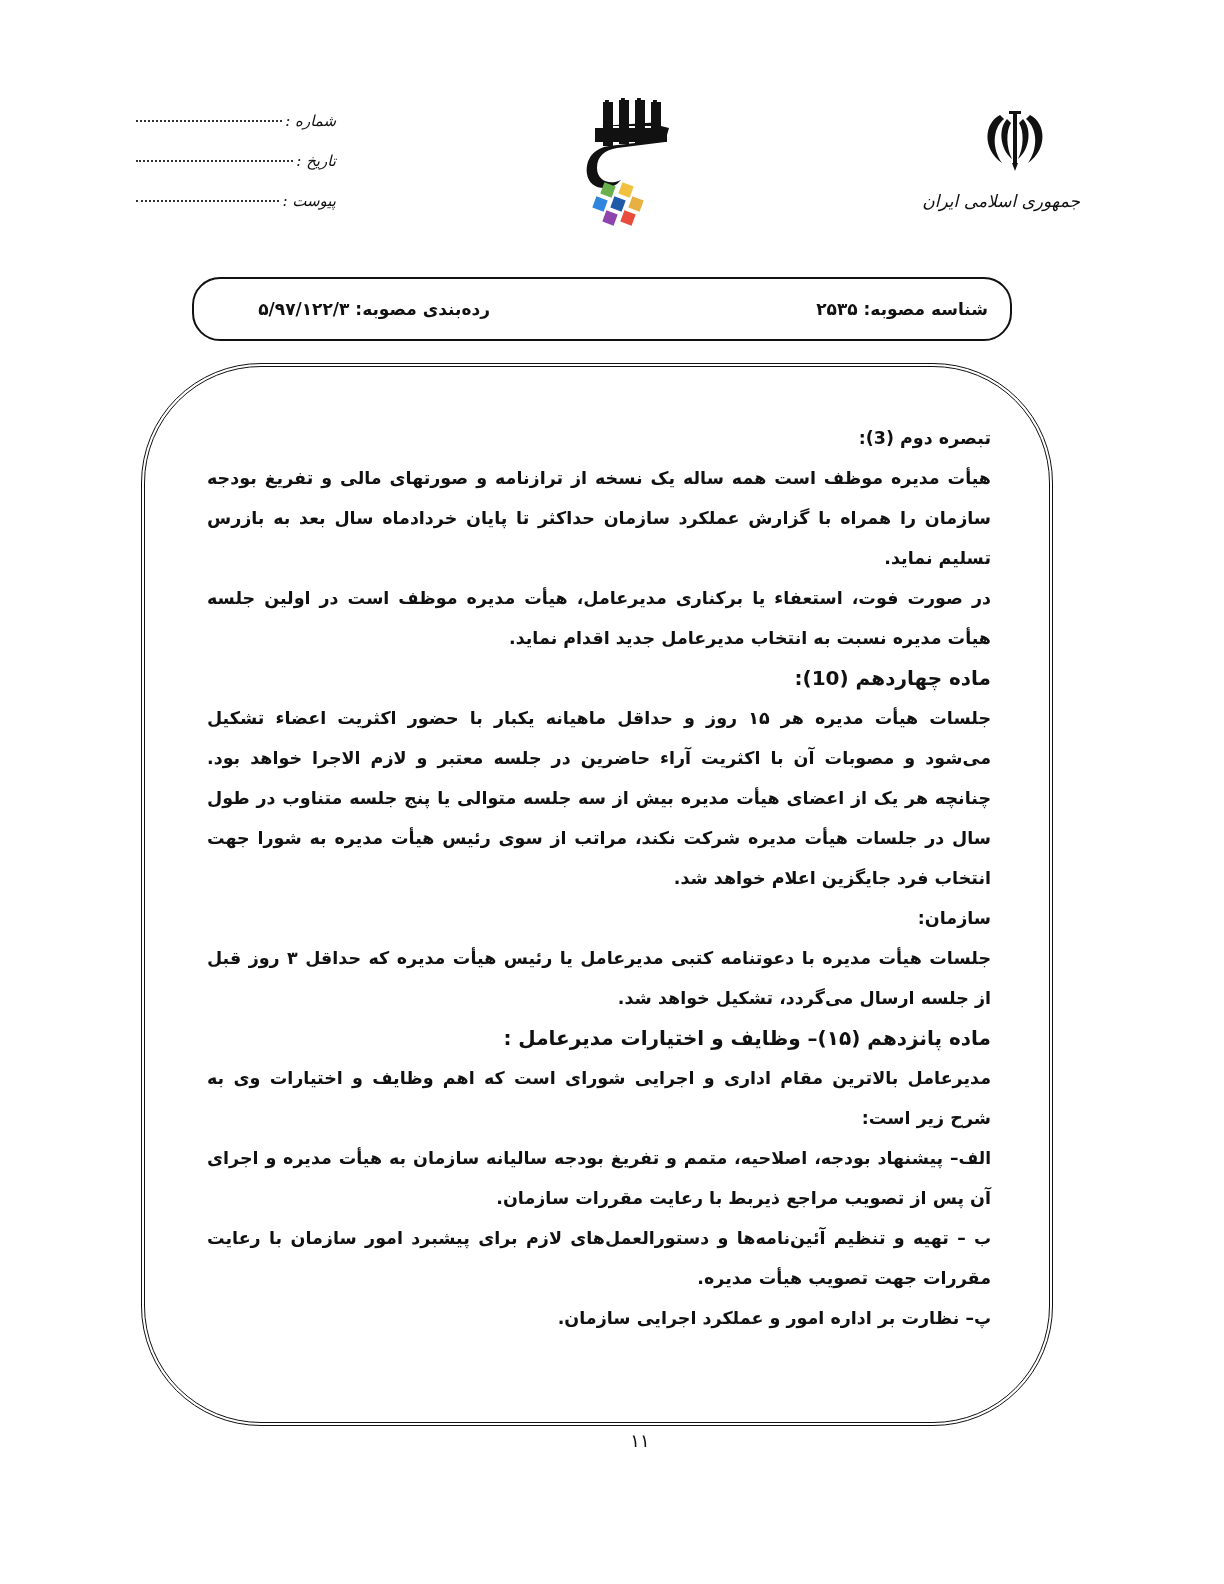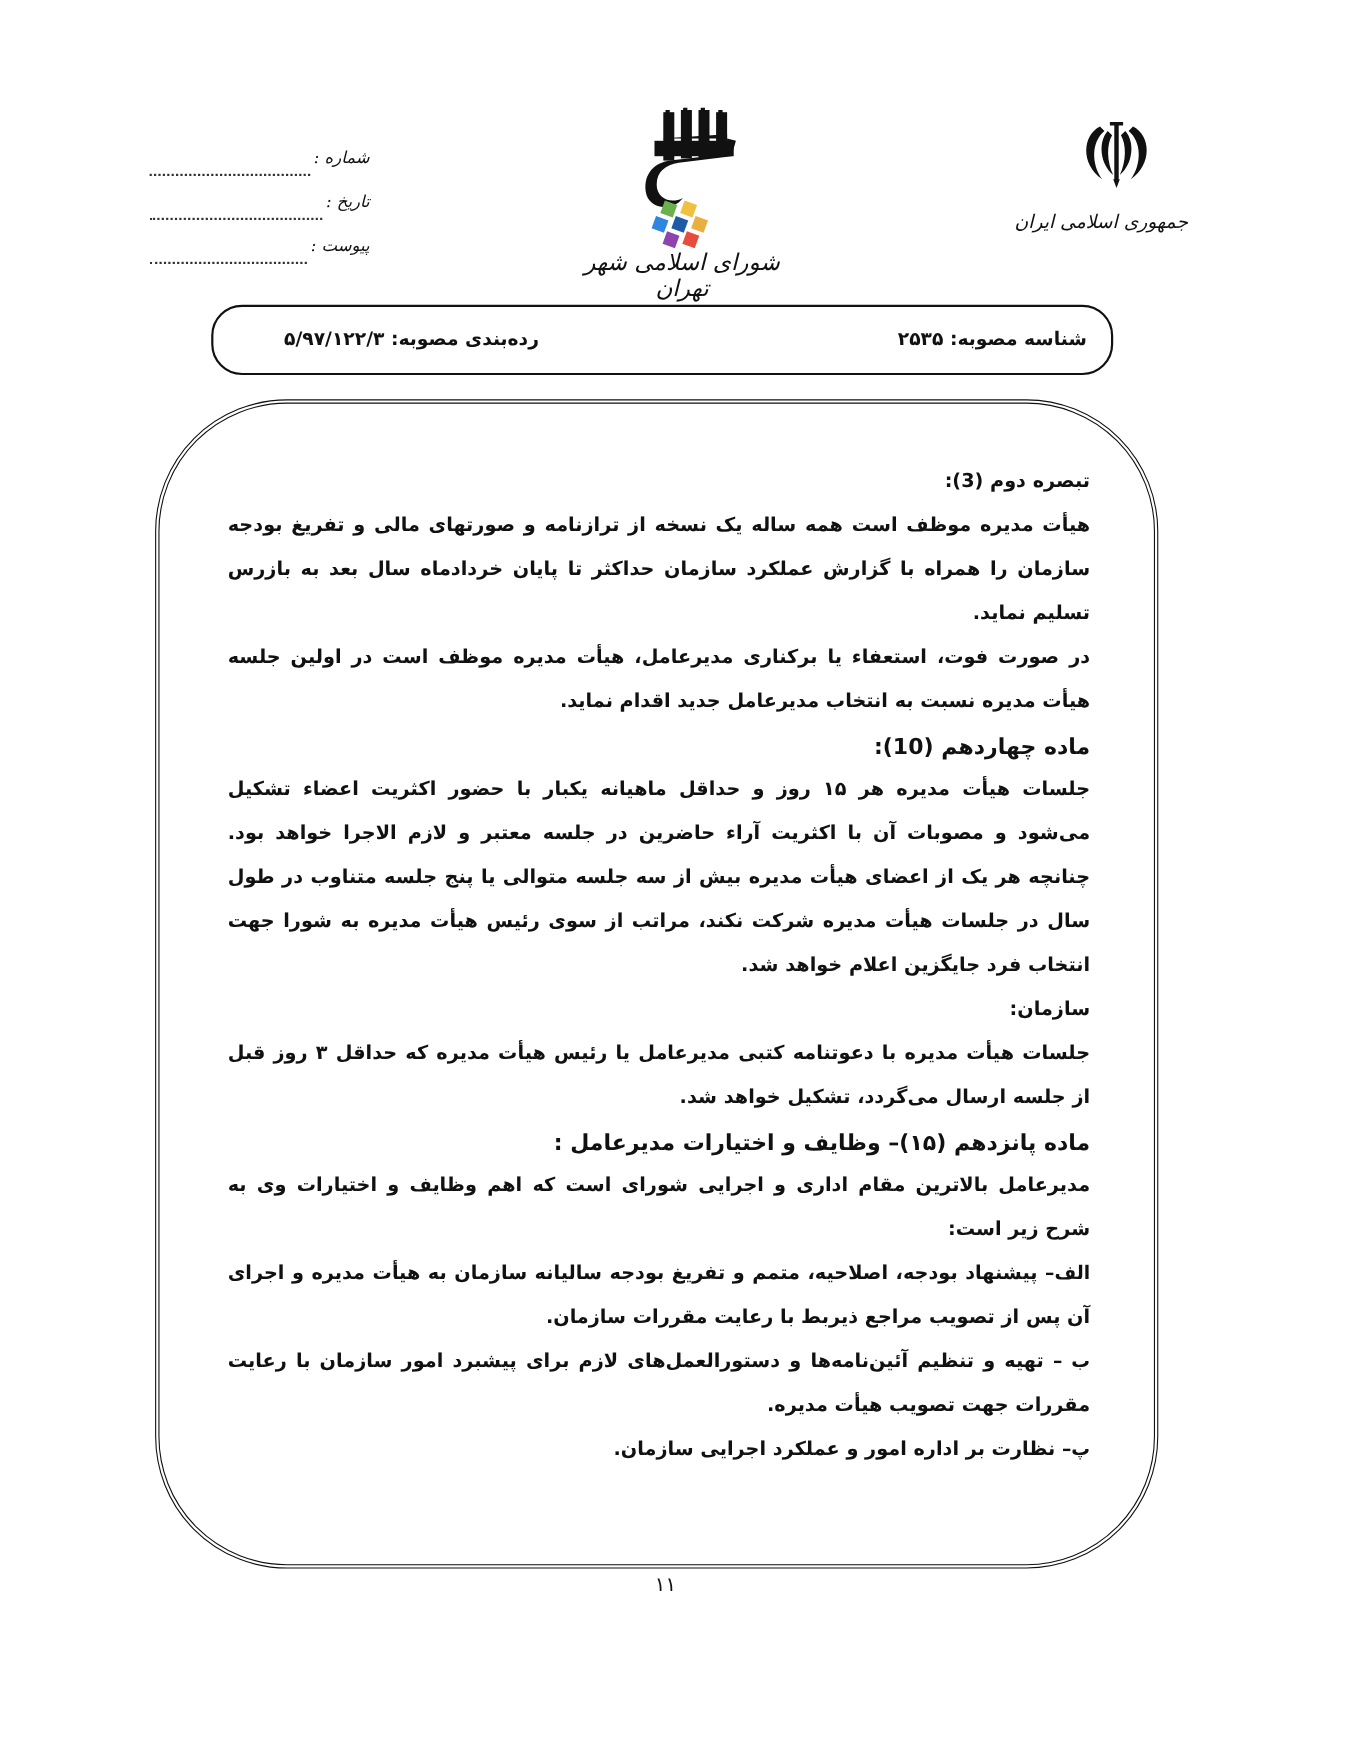--- a/index.html
+++ b/index.html
@@ -1,21 +1,21 @@
 <!DOCTYPE html>
 <html><head>
 <meta charset="utf-8">
 <style>
   html, body { margin: 0; padding: 0; background: #ffffff; }
   body { width: 1224px; height: 1584px; position: relative; overflow: hidden;
          font-family: "DejaVu Sans", sans-serif; color: #111; }
 
   
   .form-fields { position: absolute; left: 136px; top: 112px; width: 200px; direction: rtl; }
-  .form-row { height: 40px; display: flex; align-items: flex-end; gap: 3px; }
+  .form-row { height: 40px; display: flex; align-items: flex-start; gap: 3px; }
   .form-label { font-family: "DejaVu Serif", serif; font-style: italic; font-size: 15px; white-space: nowrap; }
   .form-dots { flex: 1; border-bottom: 2px dotted #333; height: 8px; margin-bottom: -8px; }
 
   .council-logo { position: absolute; left: 520px; top: 96px; width: 200px; height: 170px; }
   .council-mark { position: absolute; left: 45px; top: 0; width: 110px; height: 100px; }
   .council-name { position: absolute; left: 0; top: 130px; width: 200px; text-align: center;
                   font-family: "DejaVu Serif", serif; font-style: italic; font-size: 21px; direction: rtl; }
 
   .iran-emblem { position: absolute; left: 950px; top: 105px; width: 130px; height: 130px; }
   .emblem-svg { position: absolute; left: 30px; top: 0; width: 70px; height: 70px; }
@@ -33,21 +33,21 @@
   .frame { position: absolute; left: 141px; top: 363px; width: 912px; height: 1063px;
            border: 4px double #111; border-radius: 120px; box-sizing: border-box; }
 
   .content { position: absolute; left: 207px; top: 418px; width: 784px; direction: rtl;
              font-weight: bold; font-size: 17.5px; line-height: 40px; text-align: justify; }
   .content p { margin: 0; }
   .heading { font-size: 17.5px; }
   .article { font-size: 20px; font-weight: 900; }
   .item-letter { font-size: 17px; font-weight: 900; }
 
-  .page-number { position: absolute; left: 585px; top: 1430px; width: 40px; text-align: center;
+  .page-number { position: absolute; left: 620px; top: 1430px; width: 40px; text-align: center;
                  font-size: 18px; direction: rtl; }
 </style>
 </head>
 <body>
 
 <div class="form-fields">
   <div class="form-row">
     <span class="form-label">شماره :</span>
     <span class="form-dots"></span>
   </div>
@@ -73,21 +73,20 @@
   </svg>
   <svg style="position:absolute;left:72px;top:86px;width:56px;height:44px" viewBox="0 0 56 44">
     <rect x="10" y="2" width="12" height="12" transform="rotate(20 16 8)" fill="#6ab04c"></rect>
     <rect x="28" y="2" width="12" height="12" transform="rotate(20 34 8)" fill="#f0c040"></rect>
     <rect x="2" y="16" width="12" height="12" transform="rotate(20 8 22)" fill="#2e86de"></rect>
     <rect x="20" y="16" width="12" height="12" transform="rotate(20 26 22)" fill="#1e5aa8"></rect>
     <rect x="38" y="16" width="12" height="12" transform="rotate(20 44 22)" fill="#e8b040"></rect>
     <rect x="12" y="30" width="12" height="12" transform="rotate(20 18 36)" fill="#8e44ad"></rect>
     <rect x="30" y="30" width="12" height="12" transform="rotate(20 36 36)" fill="#e74c3c"></rect>
   </svg>
-  <div class="council-name">شورای اسلامی شهر تهران</div>
 </div>
 
 <div class="iran-emblem">
   <svg class="emblem-svg" viewBox="0 0 70 70">
     <path d="M20 10 C4 18 2 44 22 58 C12 44 12 24 24 14 Z" fill="#111"></path>
     <path d="M50 10 C66 18 68 44 48 58 C58 44 58 24 46 14 Z" fill="#111"></path>
     <path d="M27 14 C18 24 20 44 32 54 C26 42 26 26 31 18 Z" fill="#111"></path>
     <path d="M43 14 C52 24 50 44 38 54 C44 42 44 26 39 18 Z" fill="#111"></path>
     <rect x="33" y="8" width="4" height="52" fill="#111"></rect>
     <path d="M29 6 L41 6 L41 9 L29 9 Z" fill="#111"></path>

